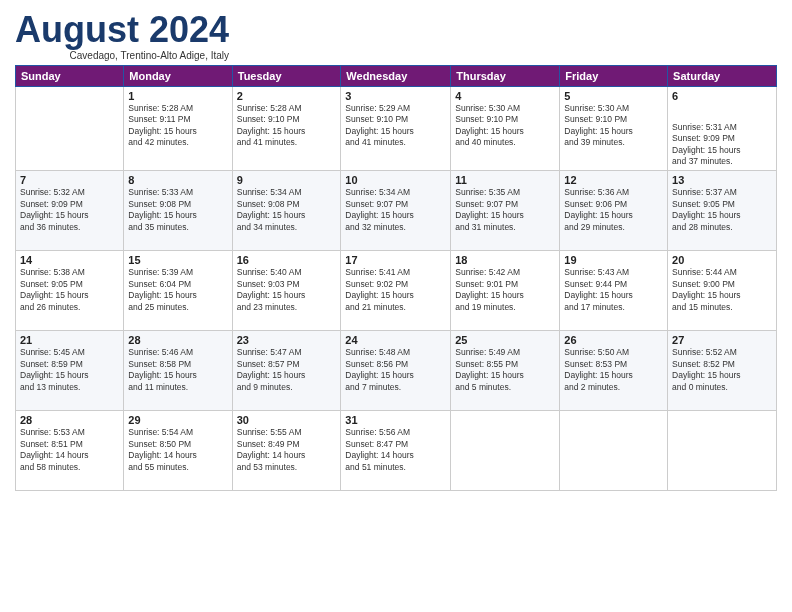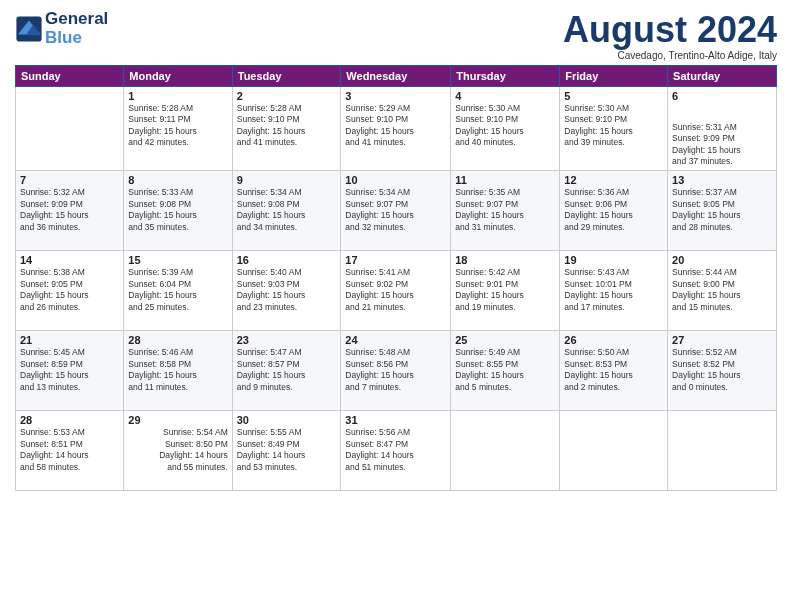--- a/index.html
+++ b/index.html
@@ -84,31 +84,20 @@
     }
     .week-row:nth-child(even) td {
       background: #f5f7fa;
     }
   </style>
 </head>
 <body>
 
 <div class="page">
   <div class="header-row">
-    <div class="logo">
-      <svg class="logo-icon" viewBox="0 0 40 40">
-        <rect x="2" y="2" width="36" height="36" rx="4" fill="#1a3a6b"></rect>
-        <polygon points="20,8 36,28 4,28" fill="#4a90d9"></polygon>
-        <polygon points="26,14 36,28 16,28" fill="#2255a4"></polygon>
-      </svg>
-      <div>
-        <div style="font-size:17px;font-weight:bold;color:#1a3a6b;line-height:1.1;">General</div>
-        <div style="font-size:17px;font-weight:bold;color:#4a90d9;line-height:1.1;">Blue</div>
-      </div>
-    </div>
     <div class="title-block">
       <div class="month-year">August 2024</div>
       <div class="location">Cavedago, Trentino-Alto Adige, Italy</div>
     </div>
   </div>
 
   <table class="calendar-table">
     <thead>
       <tr>
       <th>Sunday</th>
@@ -249,21 +238,21 @@
           <td>
             <span class="day-number">18</span>
             <div class="day-info" style="white-space: pre-line;">Sunrise: 5:42 AM
 Sunset: 9:01 PM
 Daylight: 15 hours
 and 19 minutes.</div>
           </td>
           <td>
             <span class="day-number">19</span>
             <div class="day-info" style="white-space: pre-line;">Sunrise: 5:43 AM
-Sunset: 10:01 PM
+Sunset: 9:44 PM
 Daylight: 15 hours
 and 17 minutes.</div>
           </td>
           <td>
             <span class="day-number">20</span>
             <div class="day-info" style="white-space: pre-line;">Sunrise: 5:44 AM
 Sunset: 9:00 PM
 Daylight: 15 hours
 and 15 minutes.</div>
           </td>
@@ -322,21 +311,21 @@
         <tr class="week-row">
           <td>
             <span class="day-number">28</span>
             <div class="day-info" style="white-space: pre-line;">Sunrise: 5:53 AM
 Sunset: 8:51 PM
 Daylight: 14 hours
 and 58 minutes.</div>
           </td>
           <td>
             <span class="day-number">29</span>
-            <div class="day-info" style="white-space: pre-line; text-align: right;">Sunrise: 5:54 AM
+            <div class="day-info" style="white-space: pre-line;">Sunrise: 5:54 AM
 Sunset: 8:50 PM
 Daylight: 14 hours
 and 55 minutes.</div>
           </td>
           <td>
             <span class="day-number">30</span>
             <div class="day-info" style="white-space: pre-line;">Sunrise: 5:55 AM
 Sunset: 8:49 PM
 Daylight: 14 hours
 and 53 minutes.</div>

